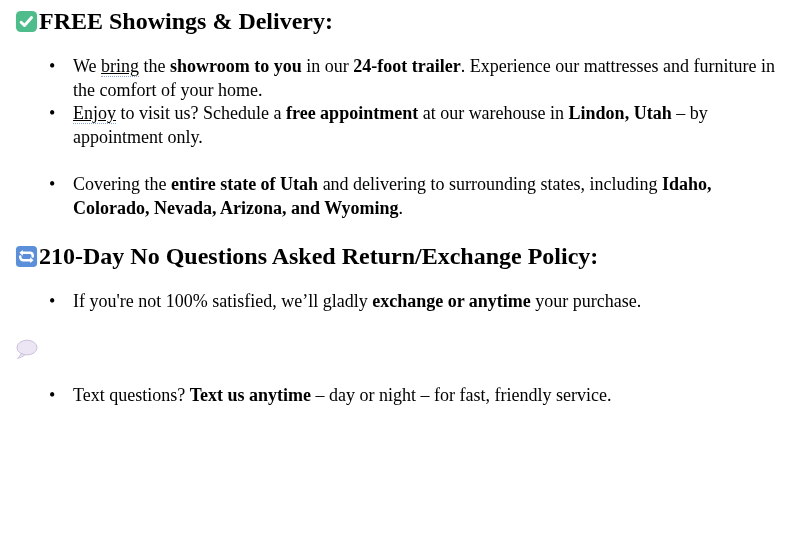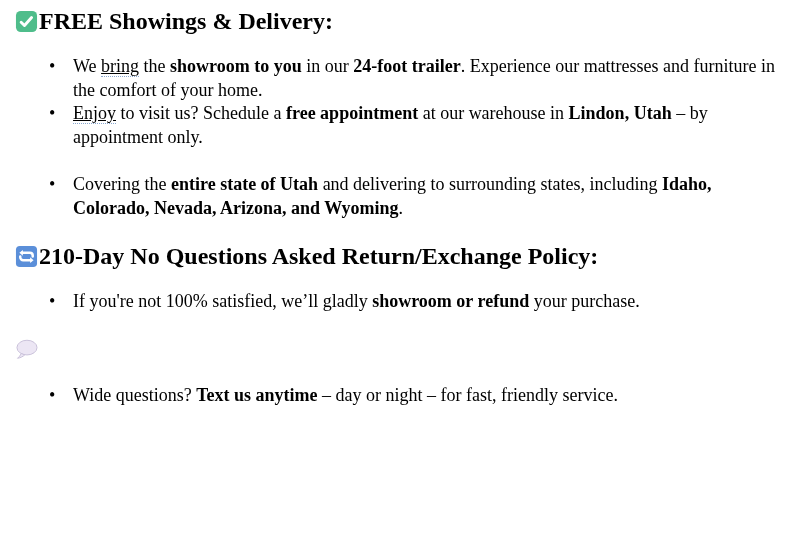--- a/index.html
+++ b/index.html
@@ -84,30 +84,30 @@
             <rect x="1" y="1" width="22" height="22" rx="4" fill="#5b8fd9"></rect>
             <path d="M7.5 8.2h8a3 3 0 0 1 3 3v.8" stroke="#ffffff" stroke-width="2.6" fill="none" stroke-linecap="round"></path>
             <path d="M16.5 15.8h-8a3 3 0 0 1-3-3v-.8" stroke="#ffffff" stroke-width="2.6" fill="none" stroke-linecap="round"></path>
             <path d="M8.2 5.2L4.6 8.2l3.6 3z" fill="#ffffff"></path>
             <path d="M15.8 12.8l3.6 3-3.6 3z" fill="#ffffff"></path>
           </svg>
         </span>
       <span class="heading-text">210-Day No Questions Asked Return/Exchange Policy:</span>
     </h2>
     <ul class="bullets">
-        <li><span>If you're not 100% satisfied, we’ll gladly </span><span class="b">showroom or refund</span><span> your purchase.</span></li>
+        <li><span>If you're not 100% satisfied, we’ll gladly </span><span class="b">exchange or anytime</span><span> your purchase.</span></li>
       </ul>
   </section>
 
   <section class="section">
     <h2 class="heading">
       <span class="icon">
           <svg width="25" height="21" viewBox="0 0 26 22">
             <ellipse cx="13.5" cy="9" rx="10.5" ry="7.7" fill="#ece6f4" stroke="#c7bfd8"></ellipse>
             <path d="M7.5 15.2C6.6 17.2 5.2 19 3.6 20.2c3-.4 5.8-1.9 7.6-3.6z" fill="#ece6f4" stroke="#c7bfd8"></path>
           </svg>
         </span>
     </h2>
     <ul class="bullets">
-        <li><span>Wide questions? </span><span class="b">Text us anytime</span><span> – day or night – for fast, friendly service.</span></li>
+        <li><span>Text questions? </span><span class="b">Text us anytime</span><span> – day or night – for fast, friendly service.</span></li>
       </ul>
   </section>
 </main>
 
 </body></html>

